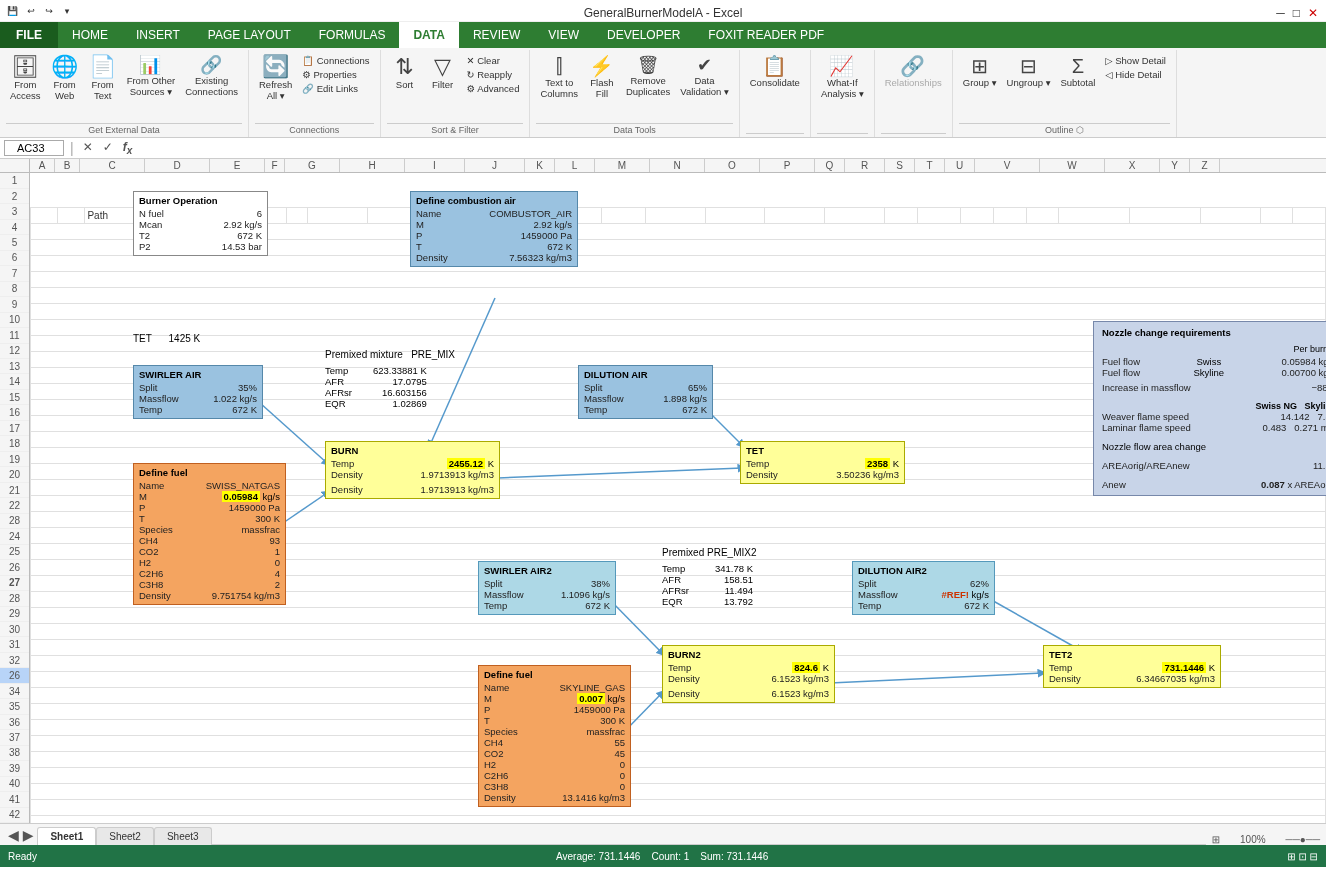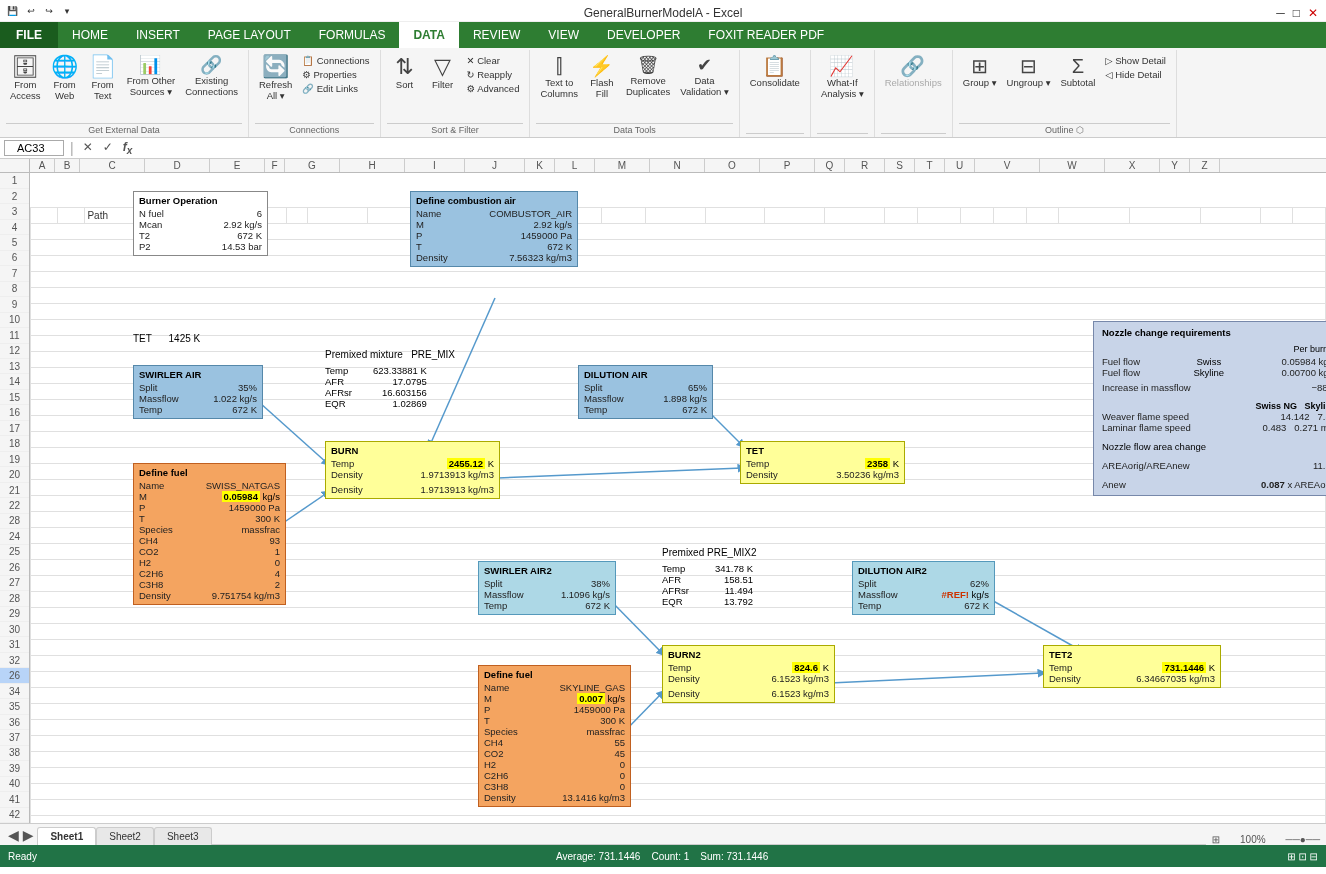--- a/index.html
+++ b/index.html
@@ -504,21 +504,21 @@
       <div class="row-num" style="height:16px;">17</div>
       <div class="row-num" style="height:16px;">18</div>
       <div class="row-num" style="height:16px;">19</div>
       <div class="row-num" style="height:16px;">20</div>
       <div class="row-num" style="height:16px;">21</div>
       <div class="row-num" style="height:16px;">22</div>
       <div class="row-num" style="height:16px;">28</div>
       <div class="row-num" style="height:16px;">24</div>
       <div class="row-num" style="height:16px;">25</div>
       <div class="row-num" style="height:16px;">26</div>
-      <div class="row-num" style="height:16px;">27</div>
+      <div class="row-num" style="height:16px;font-weight:bold;">27</div>
       <div class="row-num" style="height:16px;">28</div>
       <div class="row-num" style="height:16px;">29</div>
       <div class="row-num" style="height:16px;">30</div>
       <div class="row-num" style="height:16px;">31</div>
       <div class="row-num" style="height:16px;">32</div>
       <div class="row-num" style="height:16px; background:#b8d4f8;">26</div>
       <div class="row-num" style="height:16px;">34</div>
       <div class="row-num" style="height:16px;">35</div>
       <div class="row-num" style="height:16px;">36</div>
       <div class="row-num" style="height:16px;">37</div>

